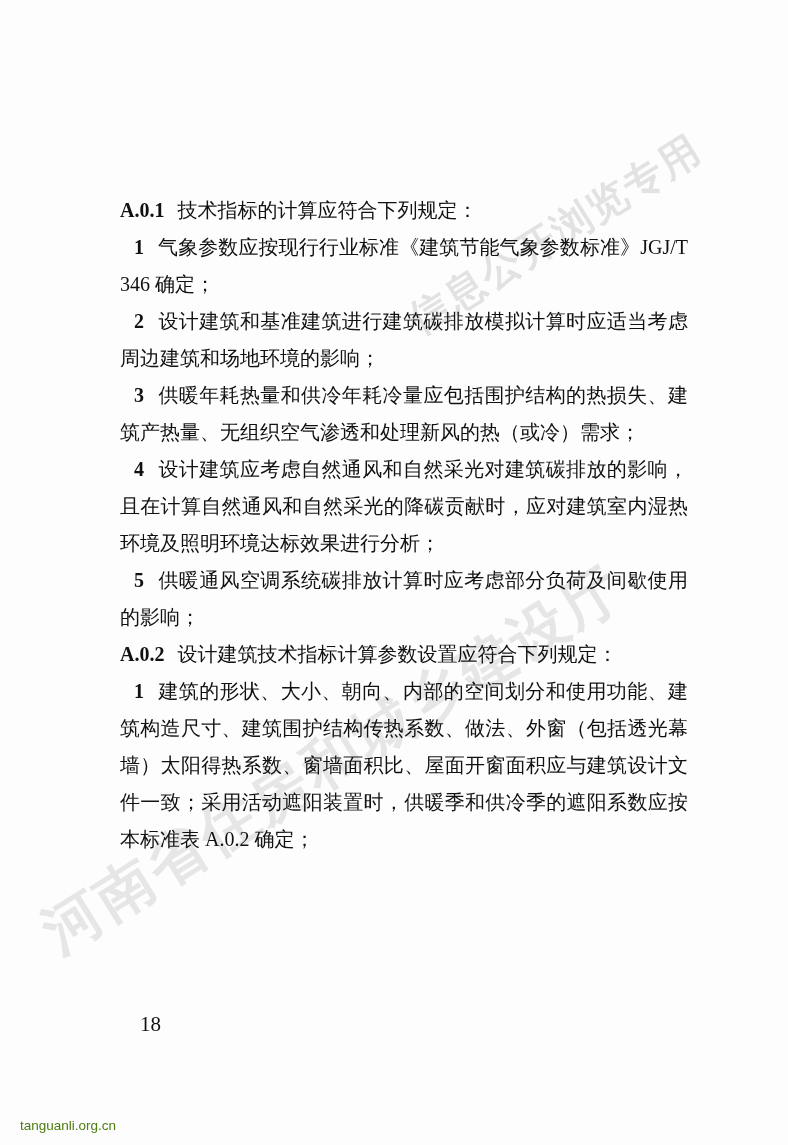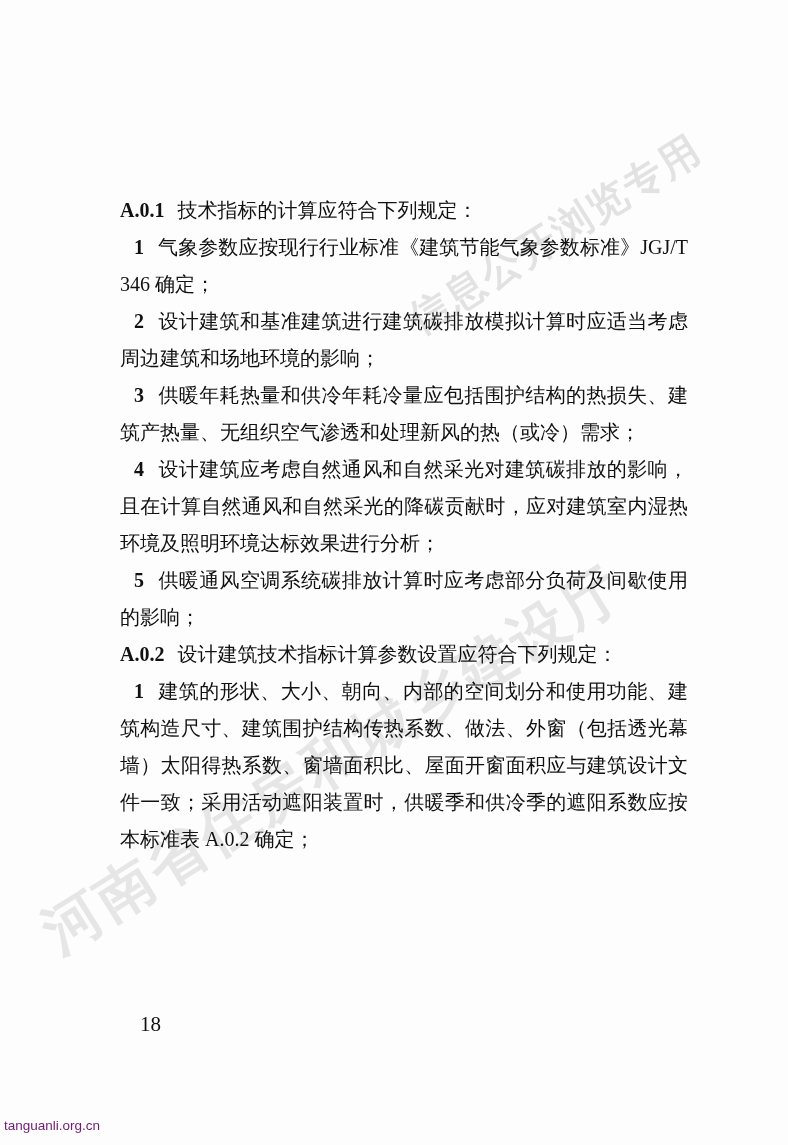--- a/index.html
+++ b/index.html
@@ -65,24 +65,24 @@
   p.item .itext { }
   .pageno {
     position: absolute;
     left: 140px;
     top: 1012px;
     font-size: 21px;
     font-family: "Liberation Serif", "DejaVu Serif", serif;
   }
   .footer-url {
     position: absolute;
-    left: 4px;
+    left: 20px;
     top: 1118px;
     font-size: 13.5px;
-    color: #701a75;
+    color: #4d7c0f;
     font-family: "Liberation Sans", sans-serif;
   }
   
   .wm {
     position: absolute;
     color: rgba(130,130,130,0.22);
     font-weight: bold;
     white-space: nowrap;
     pointer-events: none;
     font-family: "Liberation Sans", sans-serif;

